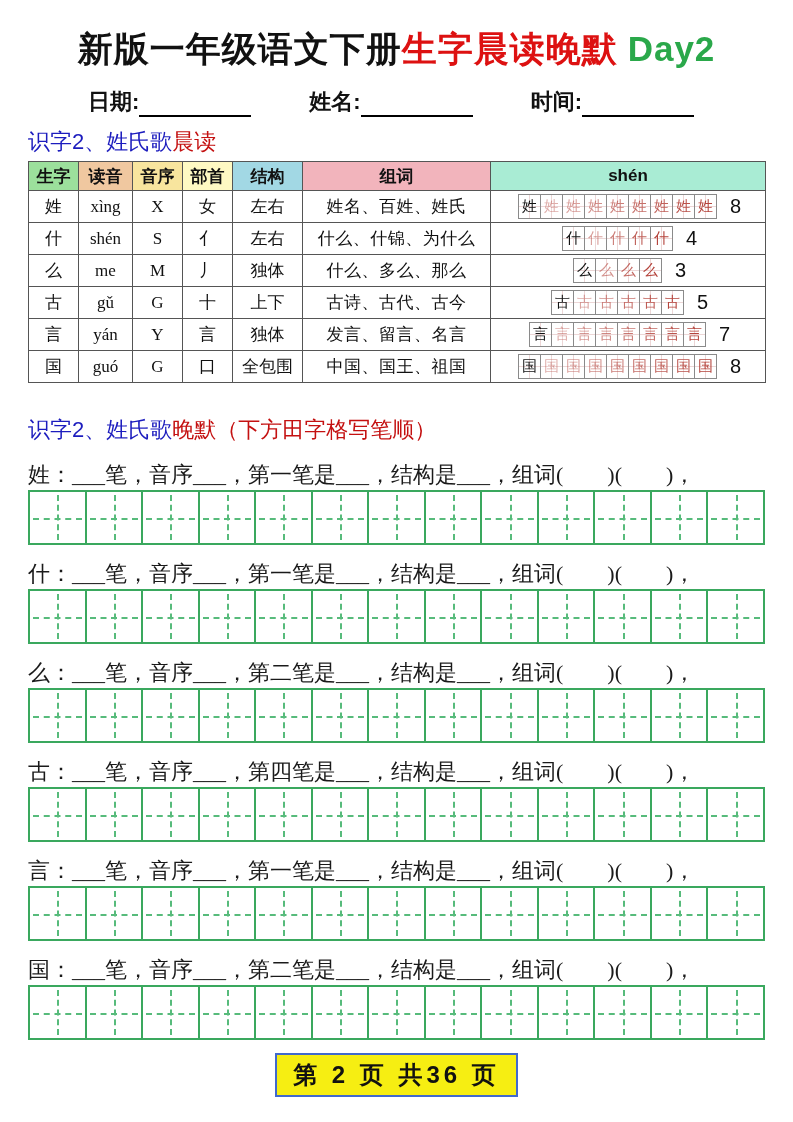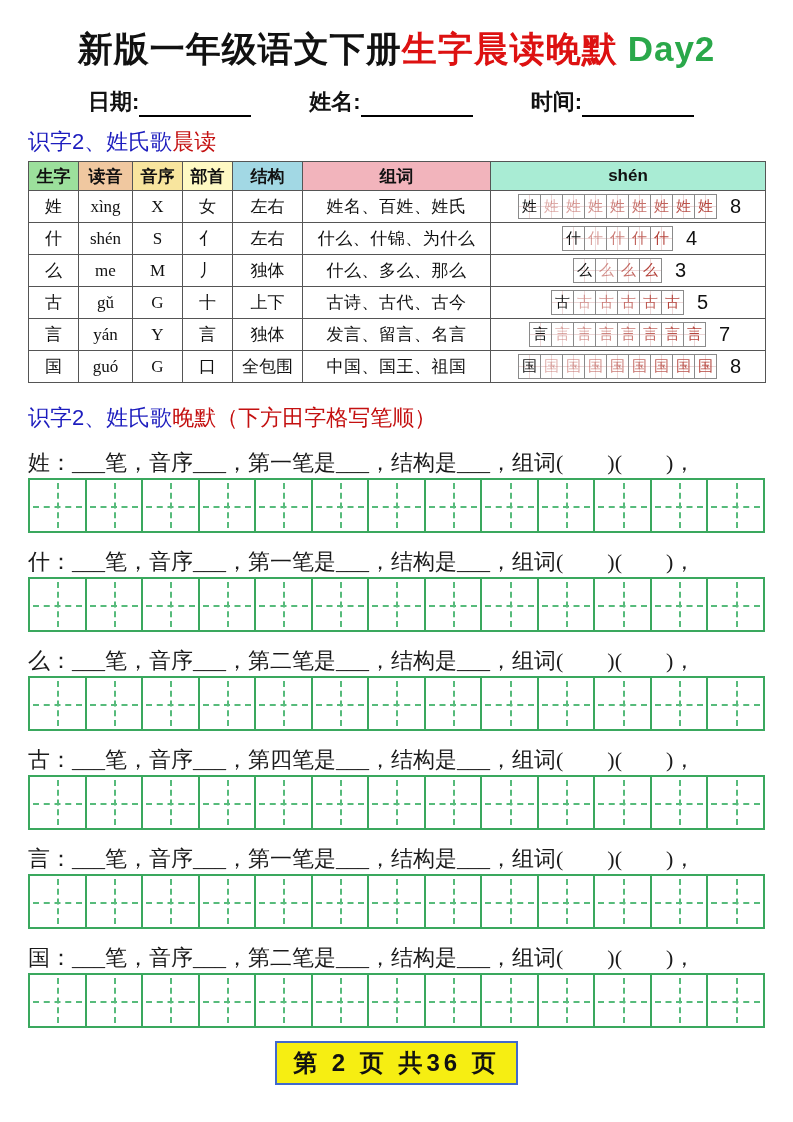--- a/index.html
+++ b/index.html
@@ -295,21 +295,21 @@
                 <span class="glyph red" style="opacity: 0.92;">国</span>
               </span>
               <span class="sbox">
                 <span class="glyph red" style="opacity: 1;">国</span>
               </span>
             </span><span class="stroke-num">8</span></td>
         </tr>
       </tbody>
   </table>
 
-  <div class="section-heading" style="margin-top:20px;">
+  <div class="section-heading" style="margin-top:32px;">
     <span class="h-blue">识字2、姓氏歌</span><span class="h-red">晚默（下方田字格写笔顺）</span>
   </div>
 
   <div class="practice">
       <div class="pblock">
         <div class="pline">姓：___笔，音序___，第一笔是___，结构是___，组词(　　)(　　)，</div>
         <div class="pgrid">
           <div class="tcell">
             <div class="vline"></div>
             <div class="hline"></div>

